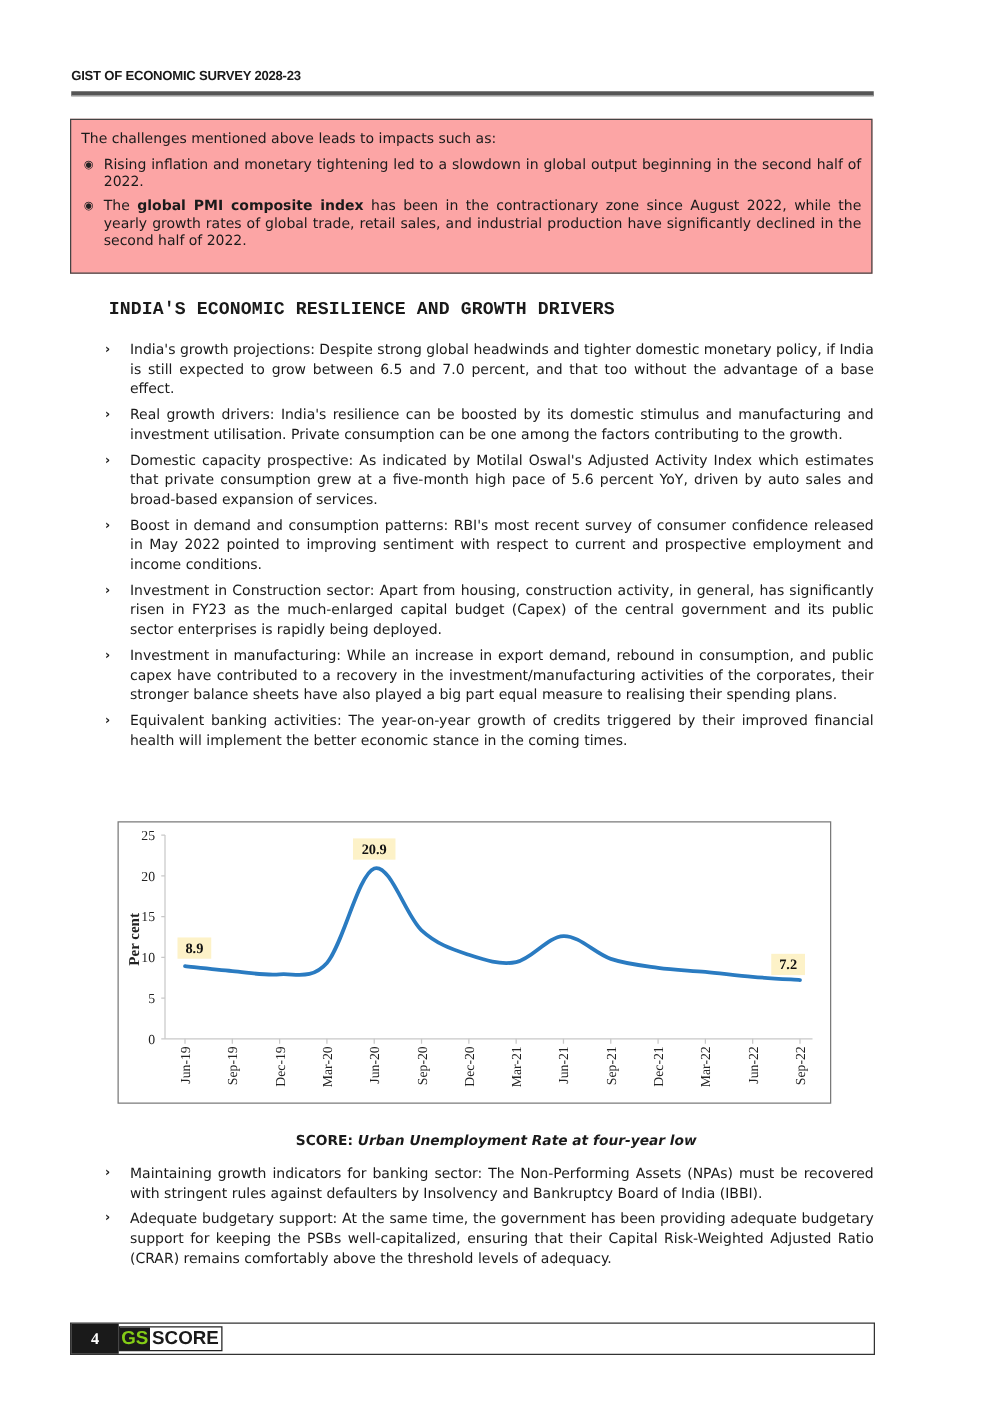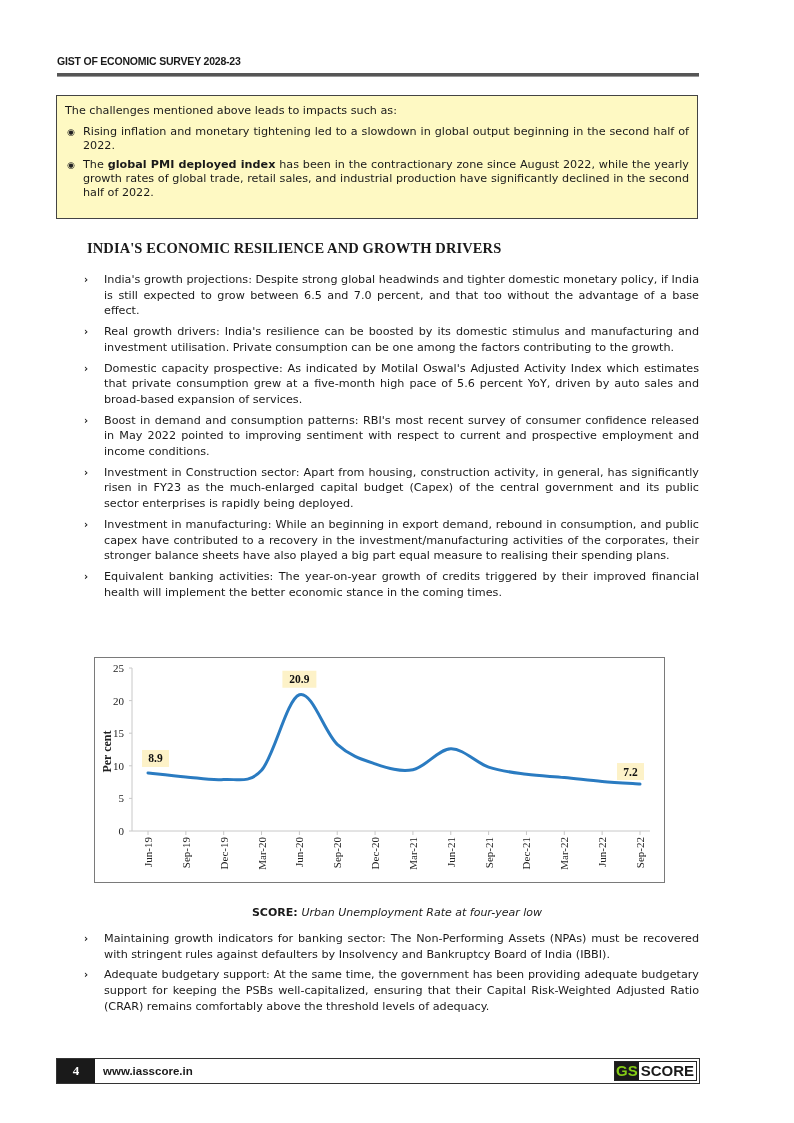--- a/index.html
+++ b/index.html
@@ -1,44 +1,44 @@
 <!DOCTYPE html>
 <html><head>
 <meta charset="utf-8">
 <style>
   html, body { margin: 0; padding: 0; background: #ffffff; }
   body { width: 794px; height: 1123px; position: relative; font-family: "DejaVu Sans", sans-serif; color: #1a1a1a; overflow: hidden; }
   .page-header { position: absolute; left: 57px; top: 55px; width: 642px; }
   .header-title { font-family: "Liberation Sans", sans-serif; font-weight: bold; font-size: 10.5px; letter-spacing: -0.2px; color: #1a1a1a; }
   .header-rule { margin-top: 6px; height: 3px; background: #555; border-bottom: 1px solid #999; }
 
-  .callout { position: absolute; left: 56px; top: 95px; width: 642px; height: 124px; box-sizing: border-box; background: #fef9c3; border: 1px solid #444; padding: 8px 8px 0 8px; font-size: 11.2px; line-height: 14px; }
+  .callout { position: absolute; left: 56px; top: 95px; width: 642px; height: 124px; box-sizing: border-box; background: #fca5a5; border: 1px solid #444; padding: 8px 8px 0 8px; font-size: 11.2px; line-height: 14px; }
   .callout p { margin: 0 0 7px 0; }
   .callout ul { margin: 0; padding: 0; list-style: none; }
   .callout li { position: relative; padding-left: 18px; margin-bottom: 5px; text-align: justify; }
   .callout li .bul { position: absolute; left: 2px; top: 0; font-size: 9px; color: #222; }
 
-  .section-title { position: absolute; left: 87px; top: 240px; font-family: Liberation Serif, serif; font-weight: bold; font-size: 14.5px; letter-spacing: 0.1px; color: #1a1a1a; }
+  .section-title { position: absolute; left: 87px; top: 240px; font-family: Liberation Mono, monospace; font-weight: bold; font-size: 14.5px; letter-spacing: 0.1px; color: #1a1a1a; }
 
   .bullets { position: absolute; left: 84px; width: 615px; margin: 0; padding: 0; list-style: none; font-size: 11.2px; line-height: 15.7px; }
   .bullets li { position: relative; padding-left: 20px; margin-bottom: 5px; text-align: justify; }
   .bullets li .arrow { position: absolute; left: 0; top: 0; font-size: 10px; font-weight: bold; }
   .bullets b { font-weight: normal; }
   .list-a { top: 272px; }
   .list-b { top: 931px; }
 
   .chart-frame { position: absolute; left: 94px; top: 657px; width: 571px; height: 226px; border: 1px solid #7a7a7a; box-sizing: border-box; background: #fff; }
   .chart-frame svg { position: absolute; left: 0; top: 0; }
   .chart-tick { font-family: "Liberation Serif", serif; font-size: 11px; fill: #222; }
   .chart-ylabel { font-family: "Liberation Serif", serif; font-weight: bold; font-size: 12px; fill: #222; }
   .chart-dlabel { font-family: "Liberation Serif", serif; font-weight: bold; font-size: 11.5px; fill: #111; }
 
   .figure-caption { position: absolute; left: 0; width: 794px; top: 906px; text-align: center; font-size: 11px; }
   .figure-caption b { font-weight: bold; }
-  .figure-caption i { font-style: italic; font-weight: normal; }
+  .figure-caption i { font-style: italic; font-weight: bold; }
 
   .footer { position: absolute; left: 56px; top: 1058px; width: 644px; height: 26px; border: 1px solid #333; box-sizing: border-box; display: flex; align-items: center; }
   .footer .pg { width: 38px; height: 100%; background: #1a1a1a; color: #fff; font-family: "Liberation Serif", serif; font-weight: bold; font-size: 13px; display: flex; align-items: center; justify-content: center; }
   .footer .url { padding-left: 8px; font-family: "Liberation Sans", sans-serif; font-weight: bold; font-size: 11.5px; flex: 1; }
   .footer .logo { margin-right: 2px; display: flex; align-items: center; border: 1px solid #222; height: 18px; font-family: "Liberation Sans", sans-serif; font-weight: bold; font-size: 15px; line-height: 18px; }
   .footer .logo .gs { background: #1a1a1a; color: #84cc16; padding: 0 1px; }
   .footer .logo .sc { color: #1a1a1a; padding: 0 2px; text-align: right; }
 </style>
 </head>
 <body>
@@ -50,34 +50,34 @@
 
 <div class="callout">
   <p>The challenges mentioned above leads to impacts such as:</p>
   <ul>
     <li>
       <span class="bul">◉</span>
       <span>Rising inflation and monetary tightening led to a slowdown in global output beginning in the second half of 2022.</span><b></b><span></span>
     </li>
     <li>
       <span class="bul">◉</span>
-      <span>The </span><b>global PMI deployed index</b><span> has been in the contractionary zone since August 2022, while the yearly growth rates of global trade, retail sales, and industrial production have significantly declined in the second half of 2022.</span>
+      <span>The </span><b>global PMI composite index</b><span> has been in the contractionary zone since August 2022, while the yearly growth rates of global trade, retail sales, and industrial production have significantly declined in the second half of 2022.</span>
     </li>
   </ul>
 </div>
 
 <div class="section-title">INDIA'S ECONOMIC RESILIENCE AND GROWTH DRIVERS</div>
 
 <ul class="bullets list-a">
   <li><span class="arrow">›</span><b>India's growth projections:</b><span> Despite strong global headwinds and tighter domestic monetary policy, if India is still expected to grow between 6.5 and 7.0 percent, and that too without the advantage of </span><b>a base effect</b><span>.</span></li>
   <li><span class="arrow">›</span><b>Real growth drivers:</b><span> India's resilience can be boosted by its domestic stimulus and manufacturing and investment utilisation. Private consumption can be one among the factors contributing to the growth.</span><b></b><span></span></li>
   <li><span class="arrow">›</span><b>Domestic capacity prospective:</b><span> As indicated by </span><b>Motilal Oswal's Adjusted Activity Index</b><span> which estimates that private consumption grew at a five-month high pace of 5.6 percent YoY, driven by auto sales and broad-based expansion of services.</span></li>
   <li><span class="arrow">›</span><b>Boost in demand and consumption patterns:</b><span> RBI's most recent survey of consumer confidence released in May 2022 pointed to improving sentiment with respect to current and prospective employment and income conditions.</span><b></b><span></span></li>
   <li><span class="arrow">›</span><b>Investment in Construction sector:</b><span> Apart from housing, construction activity, in general, has significantly risen in FY23 as the much-enlarged capital budget (Capex) of the central government and its public sector enterprises is rapidly being deployed.</span><b></b><span></span></li>
-  <li><span class="arrow">›</span><b>Investment in manufacturing</b><span>: While an beginning in </span><b>export demand, rebound in consumption, and public capex</b><span> have contributed to a recovery in the investment/manufacturing activities of the corporates, their stronger balance sheets have also played a big part equal measure to realising their spending plans.</span></li>
+  <li><span class="arrow">›</span><b>Investment in manufacturing</b><span>: While an increase in </span><b>export demand, rebound in consumption, and public capex</b><span> have contributed to a recovery in the investment/manufacturing activities of the corporates, their stronger balance sheets have also played a big part equal measure to realising their spending plans.</span></li>
   <li><span class="arrow">›</span><b>Equivalent banking activities</b><span>: The year-on-year growth of credits triggered by their improved financial health will implement the better economic stance in the coming times.</span><b></b><span></span></li>
 </ul>
 
 <div class="chart-frame">
   <svg id="chart-svg" width="571" height="226">
       <line x1="37" y1="10" x2="37" y2="173" stroke="#c8c8c8" stroke-width="1"></line>
       <line x1="34" y1="173" x2="37" y2="173" stroke="#c8c8c8"></line>
       <text x="29" y="177" text-anchor="end" class="chart-tick">0</text>
       <line x1="34" y1="140.4" x2="37" y2="140.4" stroke="#c8c8c8"></line>
       <text x="29" y="144.4" text-anchor="end" class="chart-tick">5</text>
@@ -133,18 +133,17 @@
   <b>SCORE: </b><i>Urban Unemployment Rate at four-year low</i>
 </div>
 
 <ul class="bullets list-b">
   <li><span class="arrow">›</span><b>Maintaining growth indicators for banking sector:</b><span> The Non-Performing Assets (NPAs) must be recovered with stringent rules against defaulters by Insolvency and Bankruptcy Board of India (IBBI).</span><b></b><span></span></li>
   <li><span class="arrow">›</span><b>Adequate budgetary support</b><span>: At the same time, the government has been providing adequate budgetary support for keeping the PSBs well-capitalized, ensuring that their Capital Risk-Weighted Adjusted Ratio (CRAR) remains comfortably above the threshold levels of adequacy.</span><b></b><span></span></li>
 </ul>
 
 <div class="footer">
   <div class="pg">4</div>
-  <div class="url">www.iasscore.in</div>
   <div class="logo">
     <span class="gs">GS</span>
       <span class="sc">SCORE</span>
   </div>
 </div>
 
 </body></html>

